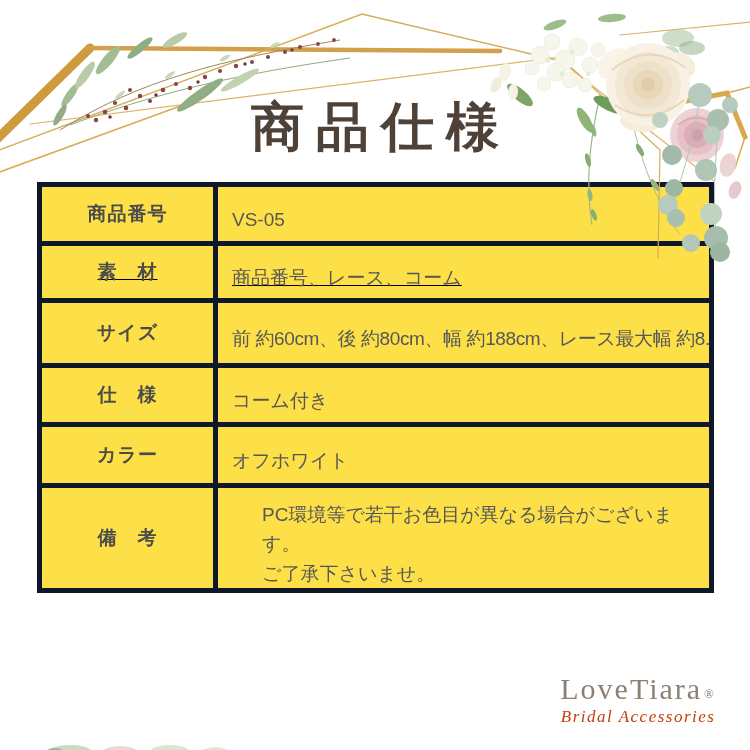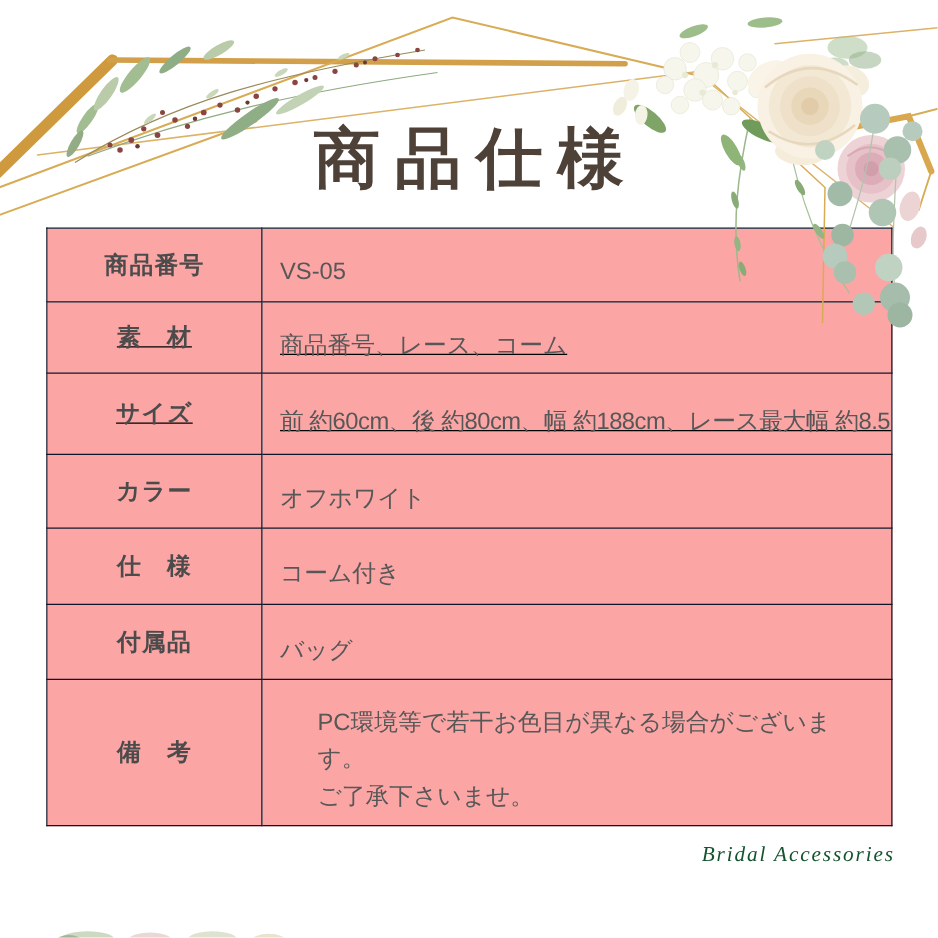--- a/index.html
+++ b/index.html
@@ -9,46 +9,46 @@
 
   
   .title{position:absolute;top:92px;left:0;width:750px;margin:0;text-align:center;
          font-family:"Liberation Serif","DejaVu Serif",serif;
          font-size:53px;font-weight:600;color:#4e4138;letter-spacing:12px;
          padding-left:12px;box-sizing:border-box;z-index:1;}
 
   
   .spec-table{position:absolute;left:37px;top:182px;width:677px;border-collapse:collapse;
               table-layout:fixed;z-index:1;background:transparent;}
-  .spec-table th,.spec-table td{border:1px solid #0f172a;vertical-align:middle;
-              font-weight:400;background:#fca5a5;}
+  .spec-table th,.spec-table td{border:5px solid #0f172a;vertical-align:middle;
+              font-weight:400;background:#fde047;}
   .spec-table th{width:169px;text-align:center;color:#4b4b4b;font-weight:600;
               font-size:19px;letter-spacing:1px;}
   .spec-table td{padding:12px 10px 0 14px;text-align:left;color:#575757;font-size:19px;}
   .spec-table tr:nth-child(1){height:59px;}
   .spec-table tr:nth-child(2){height:57px;text-decoration:underline;}
-  .spec-table tr:nth-child(3){height:65px;text-decoration:underline;}
+  .spec-table tr:nth-child(3){height:65px;}
   .spec-table tr:nth-child(4){height:59px;}
   .spec-table tr:nth-child(5){height:61px;}
   .spec-table tr:nth-child(6){height:60px;}
   .spec-table tr:nth-child(7){height:117px;}
   .cell-fit{font-size:17.5px;letter-spacing:-0.4px;white-space:nowrap;overflow:hidden;}
   .remarks div{line-height:1.55;margin-left:30px;}
 
   
   .deco-top{position:absolute;top:0;left:0;z-index:2;pointer-events:none;}
   .deco-bottom{position:absolute;bottom:0;left:0;z-index:2;pointer-events:none;}
 
   
   .brand{position:absolute;top:672px;right:34px;text-align:center;color:#8d8073;z-index:1;}
   .brand-name{font-family:"Liberation Serif","DejaVu Serif",serif;font-size:30px;
               letter-spacing:2px;line-height:1.1;}
   .brand-name .reg{font-size:13px;vertical-align:1px;margin-left:2px;}
   .brand-sub{font-family:"Liberation Serif","DejaVu Serif",serif;font-style:italic;
-             font-size:17px;letter-spacing:1.5px;color:#14532d;margin-top:2px;}
+             font-size:17px;letter-spacing:1.5px;color:#c2410c;margin-top:2px;}
 </style>
 </head>
 <body>
 
 <div class="page">
 
   <h1 class="title">商品仕様</h1>
 
   <table class="spec-table">
     <tbody>
@@ -58,42 +58,39 @@
     </tr>
     <tr>
       <th>素　材</th>
       <td>商品番号、レース、コーム</td>
     </tr>
     <tr>
       <th>サイズ</th>
       <td class="cell-fit">前 約60cm、後 約80cm、幅 約188cm、レース最大幅 約8.5cm</td>
     </tr>
     <tr>
+      <th>仕　様</th>
+      <td>コーム付き</td>
+    </tr>
+    <tr>
       <th>カラー</th>
       <td>オフホワイト</td>
-    </tr>
-    <tr>
-      <th>仕　様</th>
-      <td>コーム付き</td>
-    </tr>
-    <tr>
-      <th>付属品</th>
-      <td>バッグ</td>
     </tr>
     <tr>
       <th>備　考</th>
       <td class="remarks">
         <div>PC環境等で若干お色目が異なる場合がございます。</div>
         <div>ご了承下さいませ。</div>
       </td>
     </tr>
   </tbody>
     </table>
 
   <div class="brand">
+    <div class="brand-name"><span>LoveTiara</span><span class="reg">®</span></div>
     <div class="brand-sub">Bridal Accessories</div>
   </div>
 
   <svg class="deco-top" width="750" height="270" viewBox="0 0 750 270" aria-hidden="true">
 
     <g fill="none" stroke-linecap="round">
       <path d="M-6,142 L90,48" stroke="#cf9a3d" stroke-width="9"></path>
       <path d="M88,48 L500,51" stroke="#d2a04a" stroke-width="4.5"></path>
       <path d="M-6,152 L362,14 L565,62" stroke="#d8ab55" stroke-width="1.6"></path>
       <path d="M-6,174 L205,97" stroke="#d8ab55" stroke-width="1.6"></path>

